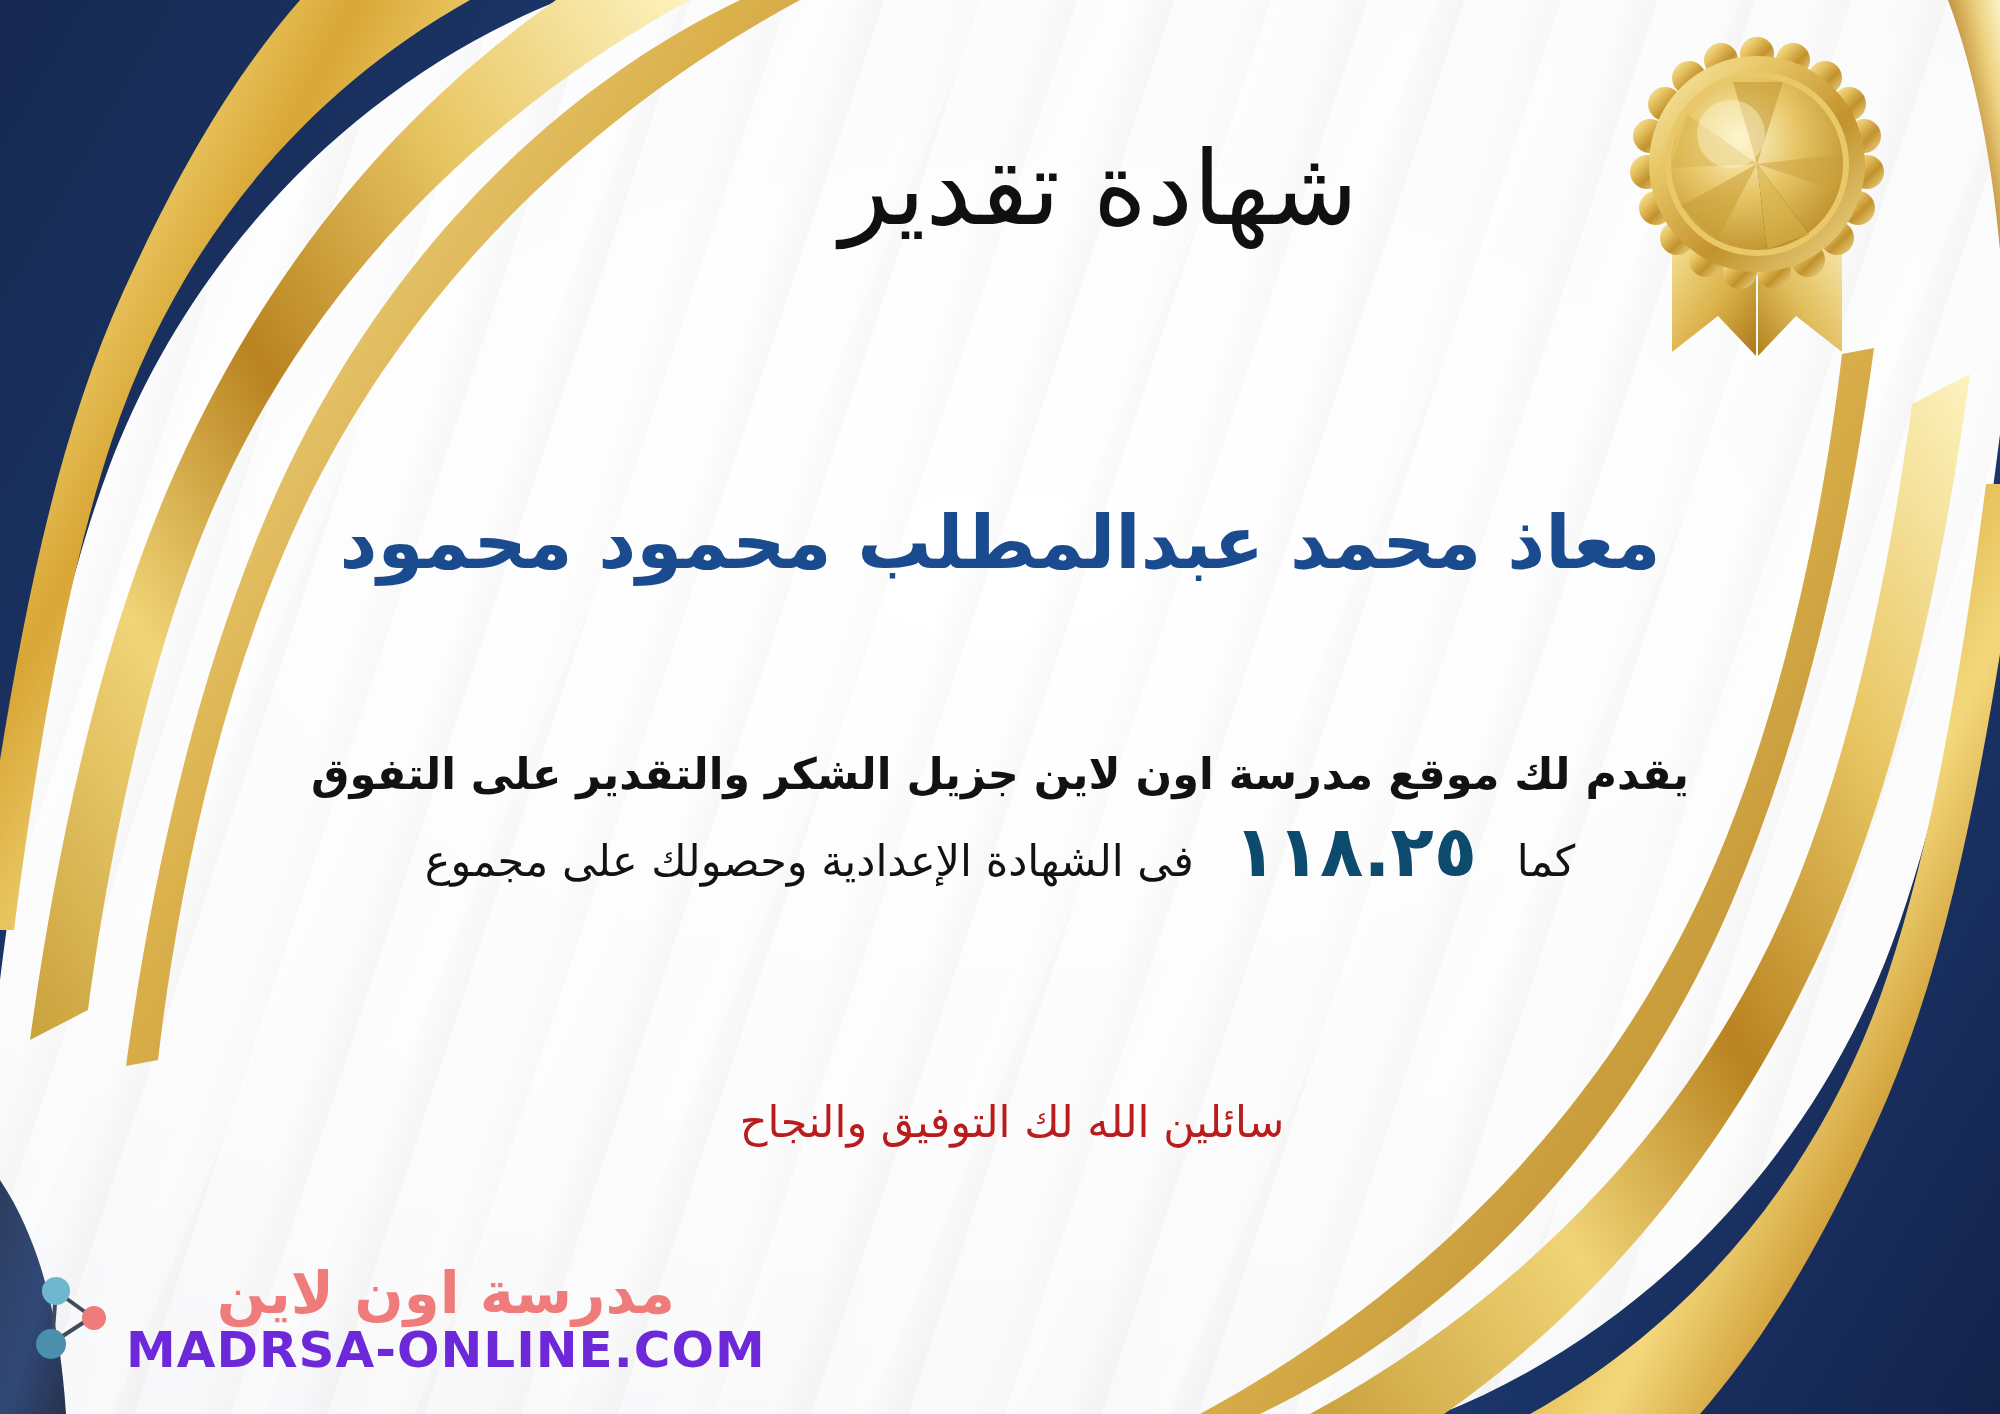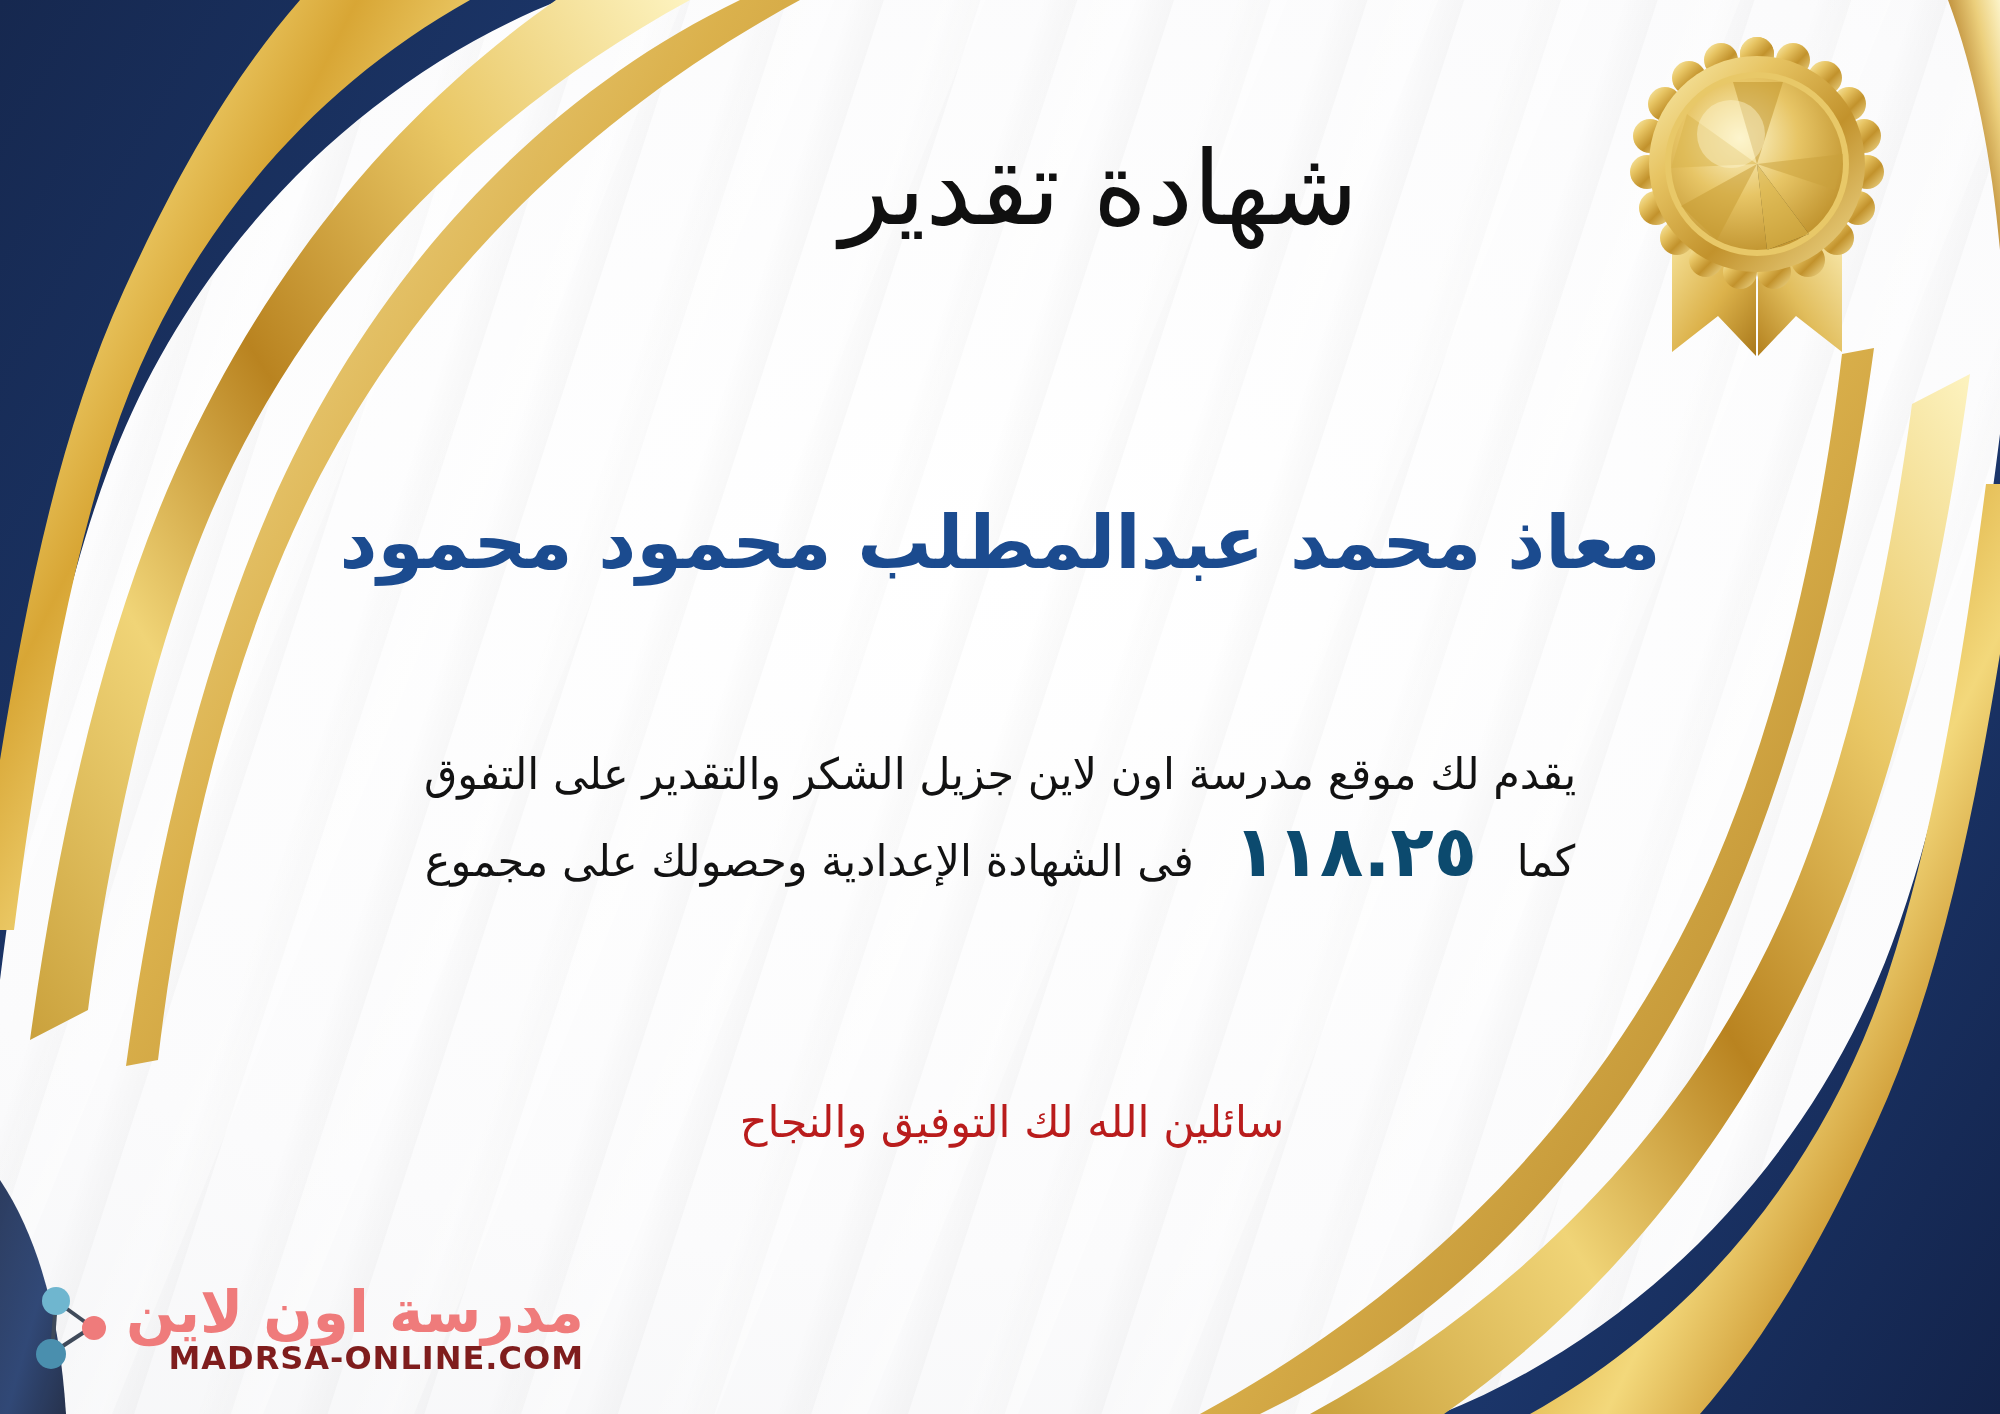--- a/index.html
+++ b/index.html
@@ -77,21 +77,21 @@
     padding:0 175px;
     text-align:center;
     color:#121212;
   }
   .body-line{
     font-size:43px;
     line-height:78px;
     font-weight:400;
     white-space:nowrap;
   }
-  .body-line.wide{letter-spacing:0px;}
+  .body-line.wide{letter-spacing:0px;font-weight:bold;}
   .score{
     color:#0c4a6e;
     font-weight:700;
     font-size:71px;
     padding:0 26px;
     letter-spacing:2px;
   }
 
   .closing-line{
     position:absolute;
@@ -116,23 +116,23 @@
   .brand-ar{
     font-size:58px;
     font-weight:700;
     color:#ef7b7b;
     line-height:1.05;
     letter-spacing:-1px;
     white-space:nowrap;
     text-align:center;
   }
   .brand-en{
-    font-size:32px;
+    font-size:50px;
     font-weight:700;
-    color:#7f1d1d;
+    color:#6d28d9;
     line-height:1.05;
     letter-spacing:1px;
     direction:ltr;
     white-space:nowrap;
   }
   .brand-mark{width:86px;height:92px;flex:0 0 auto;}
 </style>
 </head>
 <body>
 

